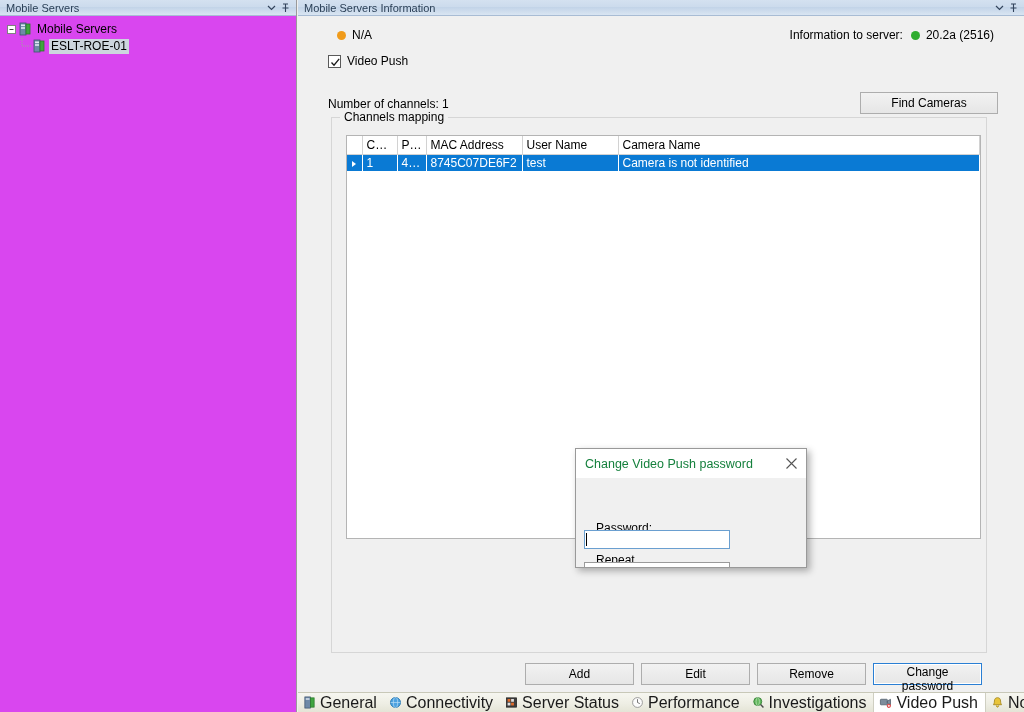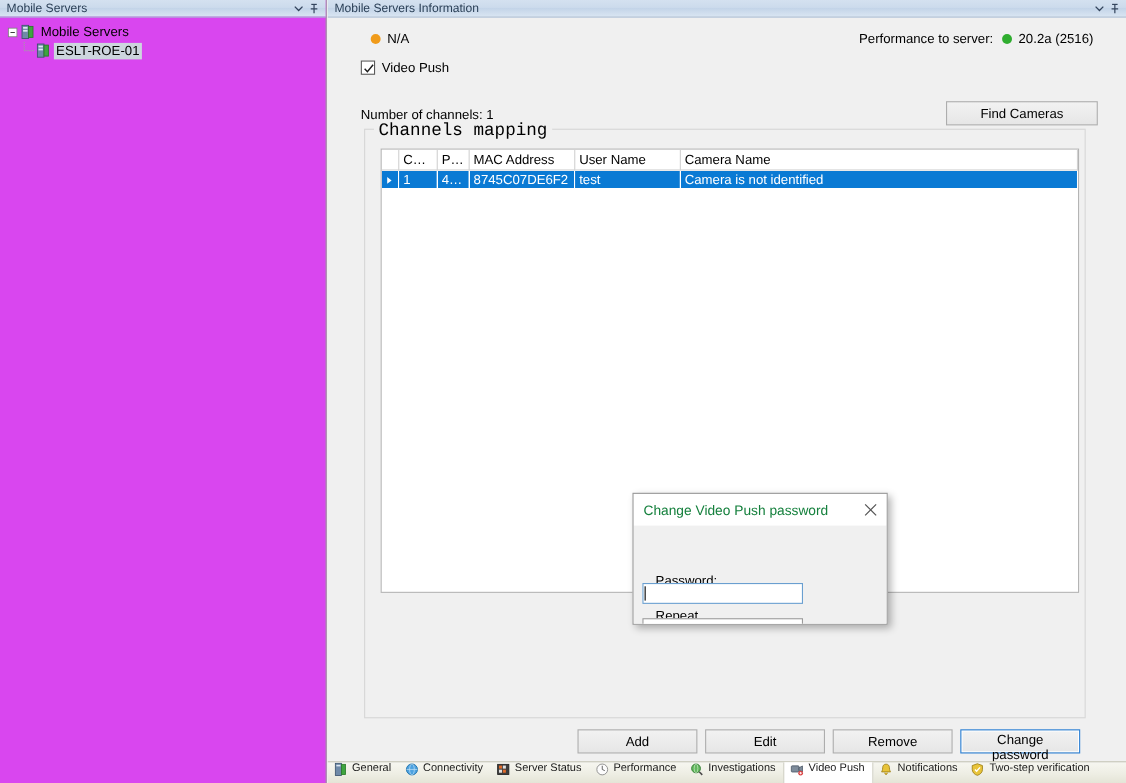--- a/index.html
+++ b/index.html
@@ -172,23 +172,22 @@
     height: 536px;
     border: 1px solid #d6d6d6;
     box-sizing: border-box;
   }
   .groupbox-title {
     position: absolute;
     left: 8px;
     top: -8px;
     background: #f0f0f0;
     padding: 0 4px;
-    font-size: 16px;
+    font-size: 12px;
     color: #000;
-    font-family: Liberation Mono, monospace;
   }
 
   
   .grid {
     position: absolute;
     left: 14px;
     top: 17px;
     width: 635px;
     height: 404px;
     background: #ffffff;
@@ -279,23 +278,24 @@
     width: 726px;
     height: 20px;
     background: linear-gradient(to bottom, #f6f6f0 0%, #eeeee4 55%, #e4e4d6 100%);
     border-top: 1px solid #c8c8b8;
     display: flex;
     align-items: center;
     box-sizing: border-box;
   }
   .tab {
     display: flex;
+    align-items: center;
     height: 19px;
     padding: 0 7px 0 5px;
-    font-size: 10px;
+    font-size: 16px;
     color: #1a1a1a;
     white-space: nowrap;
     box-sizing: border-box;
     cursor: default;
   }
   .tab.active {
     background: #ffffff;
     border-left: 1px solid #cfcfc2;
     border-right: 1px solid #cfcfc2;
   }
@@ -444,21 +444,21 @@
     </div>
 
     <div class="main-body">
 
       <div class="status-line">
         <span class="status-left">
           <span class="dot amber"></span>
           <span>N/A</span>
         </span>
         <span class="status-right">
-          <span>Performance to server:</span>
+          <span>Information to server:</span>
           <span class="dot green"></span>
           <span>20.2a (2516)</span>
         </span>
       </div>
 
       <div class="row-checkbox" style="left:30px; top:37px;">
         <span class="cb-box">
           <svg width="11" height="11" viewBox="0 0 11 11">
             <path d="M1.5 5.5 L4 8.2 L9.2 1.8" stroke="#1a1a1a" stroke-width="1.3" fill="none"></path>
           </svg>

